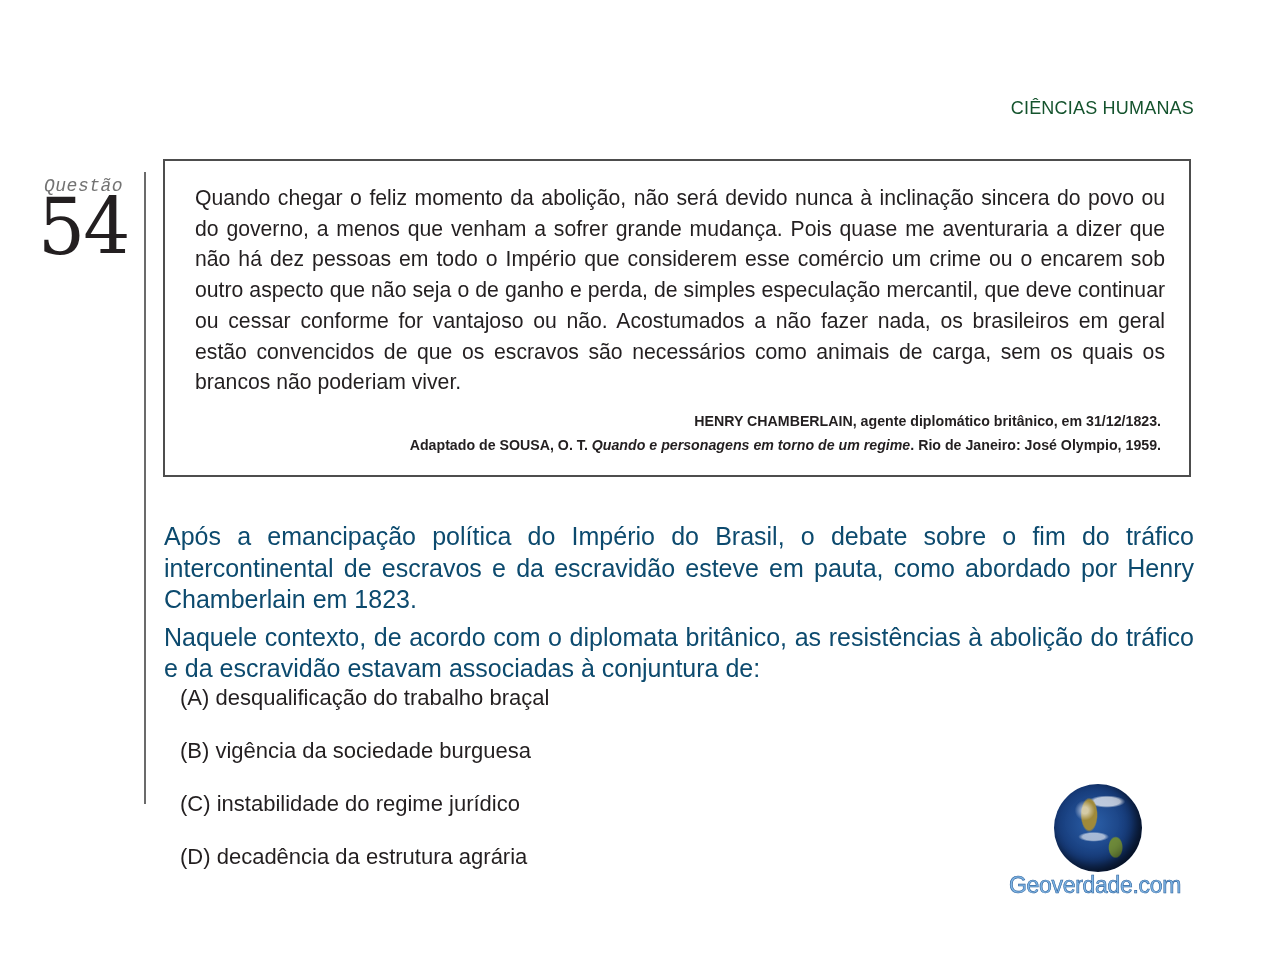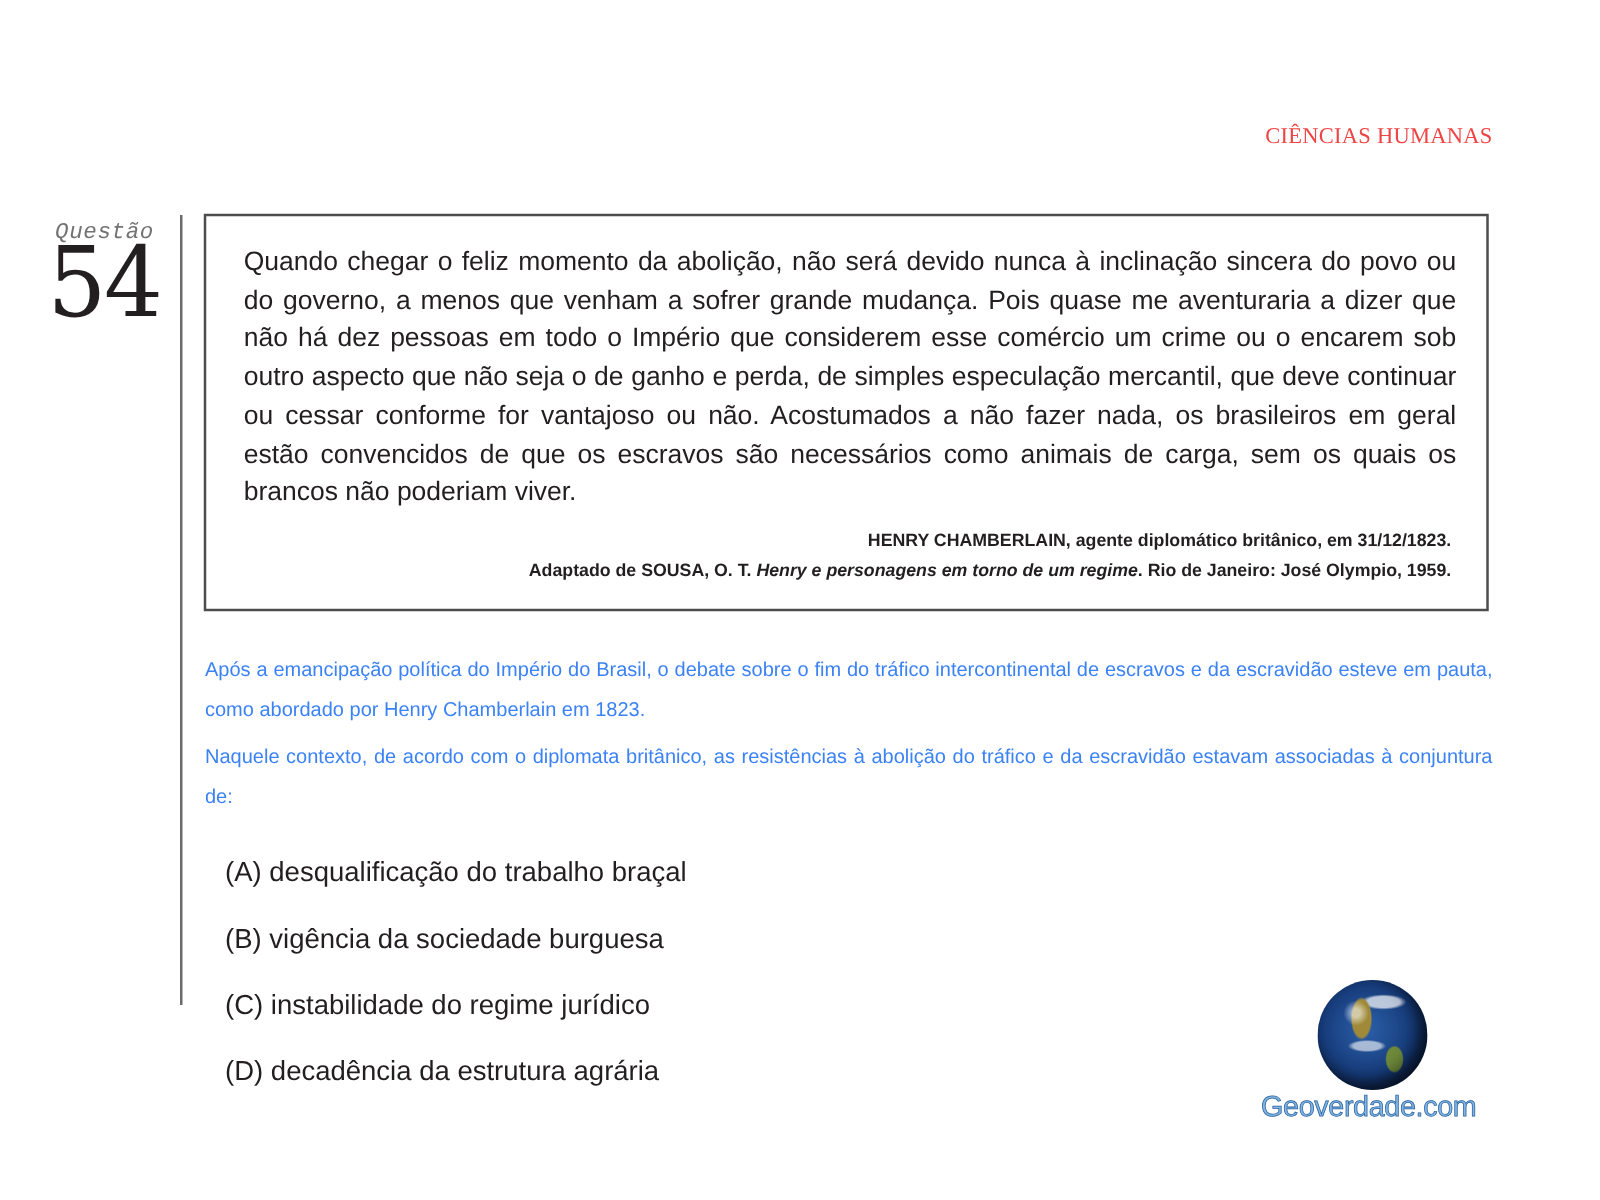--- a/index.html
+++ b/index.html
@@ -1,31 +1,31 @@
 <!DOCTYPE html>
 <html><head>
 <meta charset="utf-8">
 <style>
   html, body { margin: 0; padding: 0; background: #ffffff; }
   body { width: 1280px; height: 960px; position: relative; overflow: hidden; font-family: "Liberation Sans", sans-serif; color: #231f20; }
 
-  .section-header { position: absolute; top: 98px; right: 86px; font-family: Liberation Serif, serif; font-size: 18px; color: #ef4444; letter-spacing: 0.2px; }
+  .section-header { position: absolute; top: 98px; right: 86px; font-family: Liberation Sans, sans-serif; font-size: 18px; color: #14532d; letter-spacing: 0.2px; }
 
   .q-label { position: absolute; left: 44px; top: 176px; font-family: Liberation Mono, monospace; font-style: italic; font-size: 18px; color: #737373; letter-spacing: 0.5px; }
   .q-number { position: absolute; left: 38px; top: 188px; font-family: "DejaVu Serif", serif; font-size: 78px; font-weight: 300; color: #231f20; line-height: 1; letter-spacing: -2px; transform: scaleX(0.95); transform-origin: left; }
 
   .vrule { position: absolute; left: 144px; top: 172px; width: 2px; height: 632px; background: #6b6b6b; }
 
-  .quote-box { position: absolute; left: 163px; top: 171px; width: 1028px; height: 318px; border: 2px solid #4d4d4d; box-sizing: border-box; }
+  .quote-box { position: absolute; left: 163px; top: 159px; width: 1028px; height: 318px; border: 2px solid #4d4d4d; box-sizing: border-box; }
   .quote-text { position: absolute; left: 30px; top: 22px; width: 970px; font-size: 21.2px; line-height: 30.7px; text-align: justify; color: #231f20; }
   .quote-author { position: absolute; right: 28px; top: 252px; font-size: 14.2px; font-weight: bold; color: #231f20; }
   .quote-source { position: absolute; right: 28px; top: 276px; font-size: 14.2px; font-weight: bold; color: #231f20; text-align: right; white-space: nowrap; }
   .quote-source i { font-weight: bold; }
 
-  .stem { position: absolute; left: 164px; top: 521px; width: 1030px; font-size: 16px; line-height: 31.5px; text-align: justify; color: #3b82f6; }
+  .stem { position: absolute; left: 164px; top: 521px; width: 1030px; font-size: 25px; line-height: 31.5px; text-align: justify; color: #0c4a6e; }
   .stem p { margin: 0 0 6px 0; }
 
   .options { position: absolute; left: 164px; top: 663px; font-size: 22px; line-height: 37px; color: #231f20; list-style: none; margin: 0; padding: 0; }
   .options li { margin: 16px; padding: 0; }
 
   .logo { position: absolute; left: 990px; top: 782px; width: 210px; height: 140px; }
   .globe { position: absolute; left: 64px; top: 2px; width: 88px; height: 88px; border-radius: 50%;
     background:
       radial-gradient(circle at 35% 30%, rgba(255,255,255,0.55) 0 4%, transparent 12%),
       radial-gradient(ellipse 14% 28% at 40% 35%, #a08a3a 0 60%, transparent 70%),
@@ -43,21 +43,21 @@
 <div class="section-header">CIÊNCIAS HUMANAS</div>
 
 <div class="q-label">Questão</div>
 <div class="q-number">54</div>
 
 <div class="vrule"></div>
 
 <div class="quote-box">
   <div class="quote-text">Quando chegar o feliz momento da abolição, não será devido nunca à inclinação sincera do povo ou do governo, a menos que venham a sofrer grande mudança. Pois quase me aventuraria a dizer que não há dez pessoas em todo o Império que considerem esse comércio um crime ou o encarem sob outro aspecto que não seja o de ganho e perda, de simples especulação mercantil, que deve continuar ou cessar conforme for vantajoso ou não. Acostumados a não fazer nada, os brasileiros em geral estão convencidos de que os escravos são necessários como animais de carga, sem os quais os brancos não poderiam viver.</div>
   <div class="quote-author">HENRY CHAMBERLAIN, agente diplomático britânico, em 31/12/1823.</div>
-  <div class="quote-source"><span>Adaptado de SOUSA, O. T. </span><i>Henry e personagens em torno de um regime</i><span>. Rio de Janeiro: José Olympio, 1959.</span></div>
+  <div class="quote-source"><span>Adaptado de SOUSA, O. T. </span><i>Quando e personagens em torno de um regime</i><span>. Rio de Janeiro: José Olympio, 1959.</span></div>
 </div>
 
 <div class="stem">
   <p>Após a emancipação política do Império do Brasil, o debate sobre o fim do tráfico intercontinental de escravos e da escravidão esteve em pauta, como abordado por Henry Chamberlain em 1823.</p>
   <p>Naquele contexto, de acordo com o diplomata britânico, as resistências à abolição do tráfico e da escravidão estavam associadas à conjuntura de:</p>
 </div>
 
 <ul class="options">
   <li><span>(A)</span> <span>desqualificação do trabalho braçal</span></li>
   <li><span>(B)</span> <span>vigência da sociedade burguesa</span></li>

